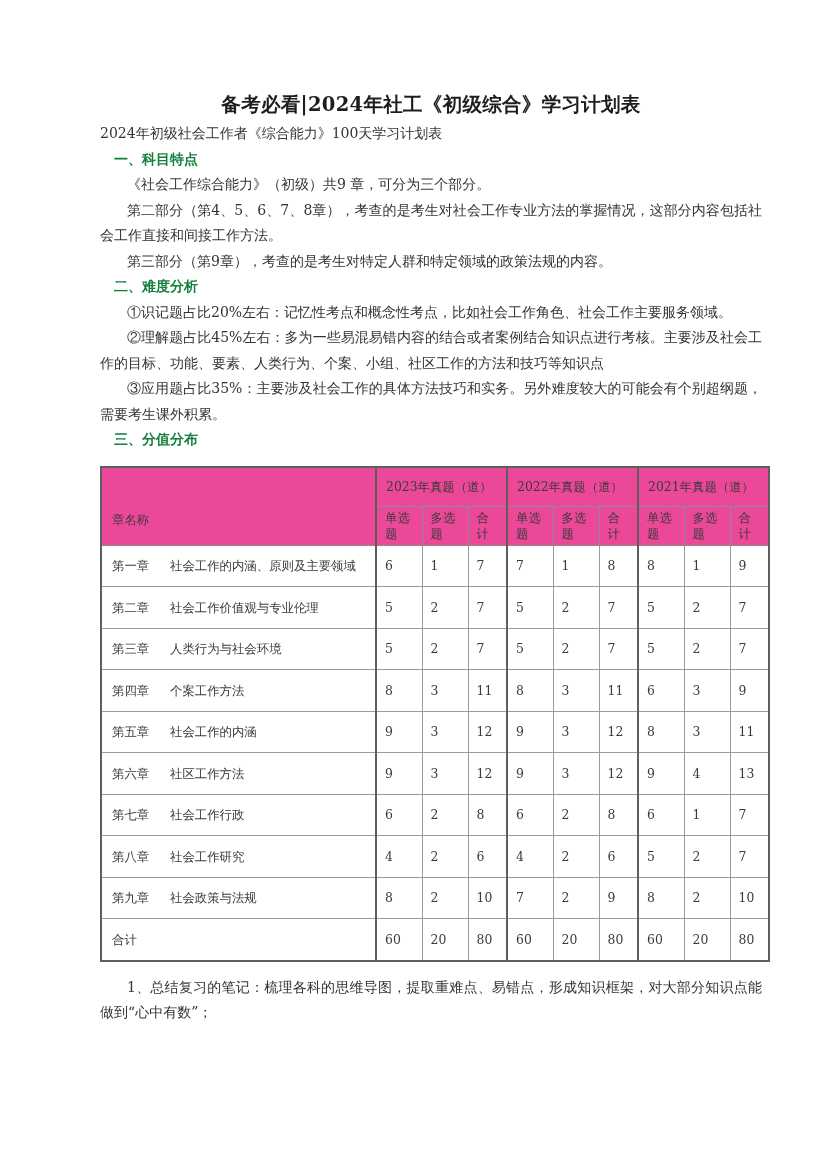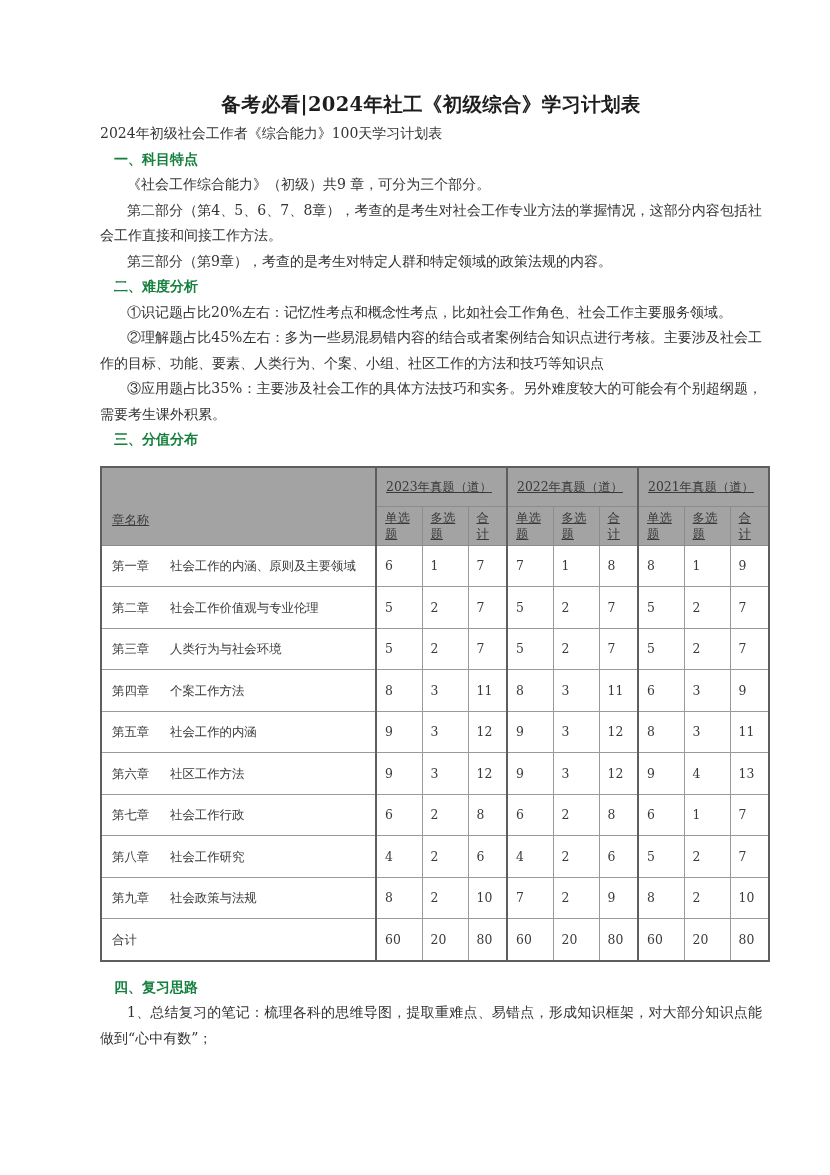--- a/index.html
+++ b/index.html
@@ -76,23 +76,22 @@
   .score-table td, .score-table th {
     border: 1px solid #9a9a9a;
     padding: 0 6px;
     font-weight: normal;
     text-align: left;
     vertical-align: middle;
     line-height: 1.25;
     background: #ffffff;
   }
   .score-table thead th {
-    background: #a3a3a3;
+    background: #ec4899;
     border-color: #8c8c8c;
-    text-decoration: underline;
   }
   
   .grp-start { border-left: 2px solid #5e5e5e !important; }
   .tbl-right { border-right: 2px solid #5e5e5e !important; }
   .tbl-left  { border-left: 2px solid #5e5e5e !important; }
   .tbl-top   { border-top: 2px solid #5e5e5e !important; }
   .tbl-bottom{ border-bottom: 2px solid #5e5e5e !important; }
 
   .ch-name-cell {
     height: 77px;
@@ -302,17 +301,16 @@
             <td class="num tbl-bottom">80</td>
             <td class="num grp-start tbl-bottom">60</td>
             <td class="num tbl-bottom">20</td>
             <td class="num tbl-right tbl-bottom">80</td>
           </tr>
         </tbody>
     </table>
 
     <div class="spacer-md"></div>
 
-    <p class="para indent1">四、复习思路</p>
     <p class="para indent2">1、总结复习的笔记：梳理各科的思维导图，提取重难点、易错点，形成知识框架，对大部分知识点能做到“心中有数”；</p>
 
   </div>
 </div>
 
 </body></html>

